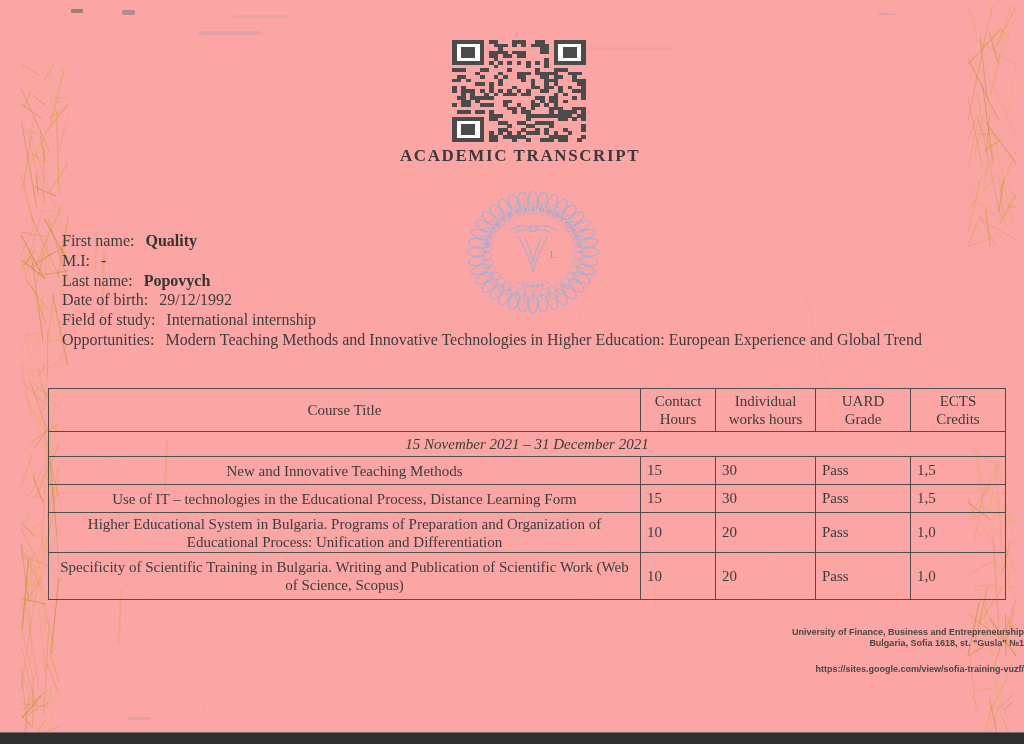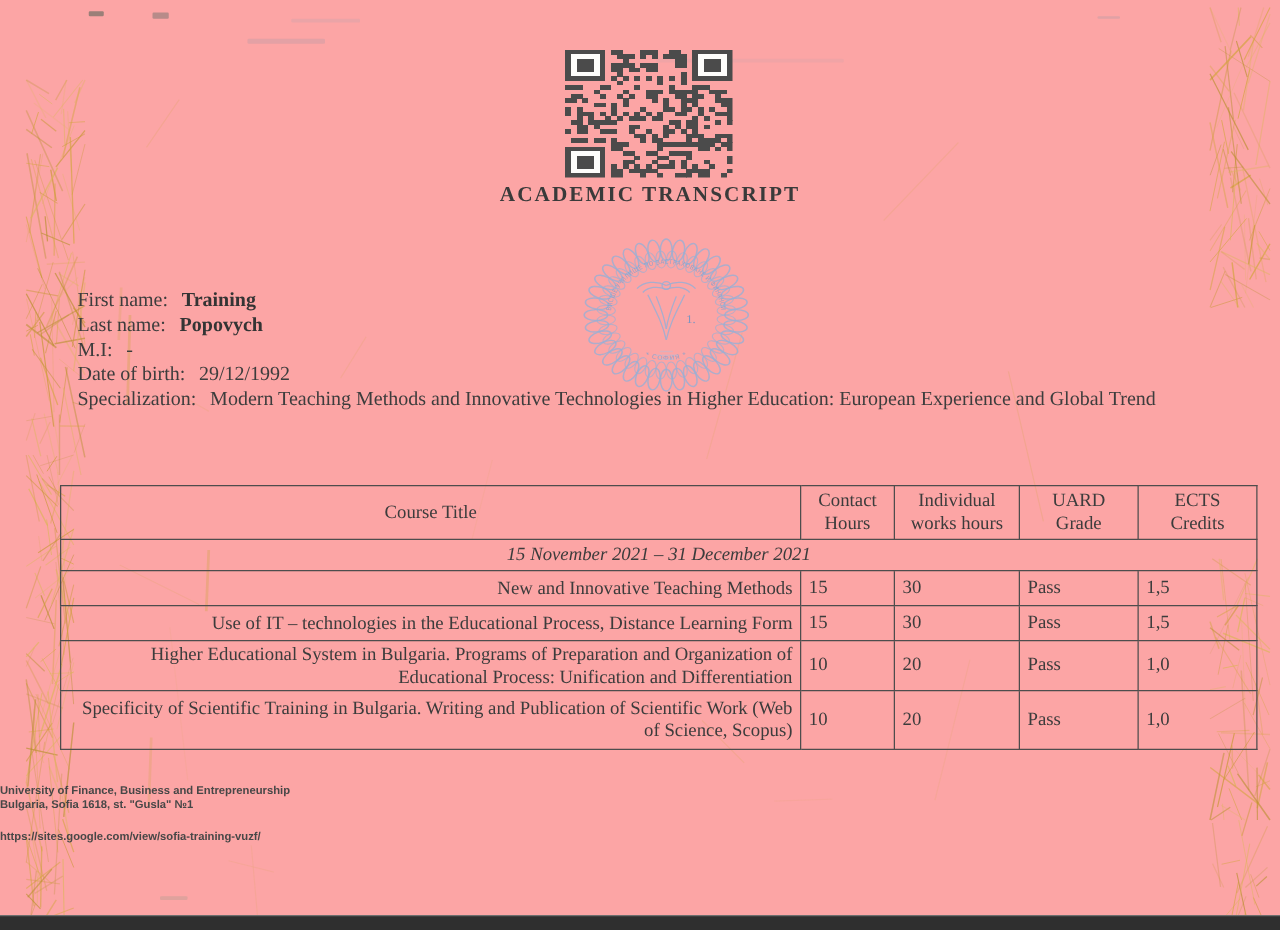--- a/index.html
+++ b/index.html
@@ -28,28 +28,28 @@
   table.courses{
     position:absolute;left:48px;top:388px;width:957px;
     border-collapse:collapse;table-layout:fixed;
     font-size:15px;color:#3c3c3c;
   }
   table.courses th, table.courses td{
     border:1.5px solid #4d4d4d;padding:1px 6px;font-weight:400;
   }
   th.hdr{text-align:center;line-height:18px;height:40px;}
   td.period{height:22px;text-align:center;font-style:italic;padding:0;}
-  td.course{text-align:right;line-height:18px;}
+  td.course{text-align:center;line-height:18px;}
   td.num{text-align:left;}
   tr.r-sm td{height:25px;}
   tr.r-lg td{height:37px;}
   tr.r-xl td{height:44px;}
   
   .footer{
-    position:absolute;left:0;top:627px;width:1024px;text-align:left;
+    position:absolute;left:0;top:627px;width:1024px;text-align:right;
     font-family:"Liberation Sans", sans-serif;font-weight:700;
     font-size:9px;line-height:10.5px;color:#474747;
   }
   .footer .url{margin-top:16px;}
   
   .bottom-bar{
     position:absolute;left:0;bottom:0;width:1024px;height:11px;
     background:#2f2f2f;border-top:1px solid #6e6e6e;
   }
   
@@ -776,25 +776,26 @@
           <path d="M112 76 C106 92 102 104 100 118"></path>
         </g>
         <circle cx="100" cy="62" r="5" fill="none" stroke="#8fb0da" stroke-width="1.6" opacity="0.85"></circle>
         <text x="124" y="110" font-size="15" fill="#6d94c6" font-family="&quot;Liberation Serif&quot;, serif">1.</text>
         <rect x="92" y="146" width="16" height="2" rx="1" fill="#a9c2e2" opacity="0.45"></rect>
         <rect x="86" y="151" width="28" height="2" rx="1" fill="#a9c2e2" opacity="0.45"></rect>
         <rect x="90" y="156" width="20" height="2" rx="1" fill="#a9c2e2" opacity="0.45"></rect>
       </svg></div>
 
   <div class="info">
-    <div class="info-row v-bold"><span class="lbl">First name:</span><span class="val">Training</span></div>
+    <div class="info-row v-bold"><span class="lbl">First name:</span><span class="val">Quality</span></div>
+    <div class="info-row"><span class="lbl">M.I:</span><span class="val">-</span></div>
     <div class="info-row v-bold"><span class="lbl">Last name:</span><span class="val">Popovych</span></div>
-    <div class="info-row"><span class="lbl">M.I:</span><span class="val">-</span></div>
     <div class="info-row"><span class="lbl">Date of birth:</span><span class="val">29/12/1992</span></div>
-    <div class="info-row"><span class="lbl">Specialization:</span><span class="val">Modern Teaching Methods and Innovative Technologies in Higher Education: European Experience and Global Trend</span></div>
+    <div class="info-row"><span class="lbl">Field of study:</span><span class="val">International internship</span></div>
+    <div class="info-row"><span class="lbl">Opportunities:</span><span class="val">Modern Teaching Methods and Innovative Technologies in Higher Education: European Experience and Global Trend</span></div>
   </div>
 
   <table class="courses">
     <colgroup>
         <col style="width:592px">
         <col style="width:75px">
         <col style="width:100px">
         <col style="width:95px">
         <col style="width:95px">
       </colgroup>

